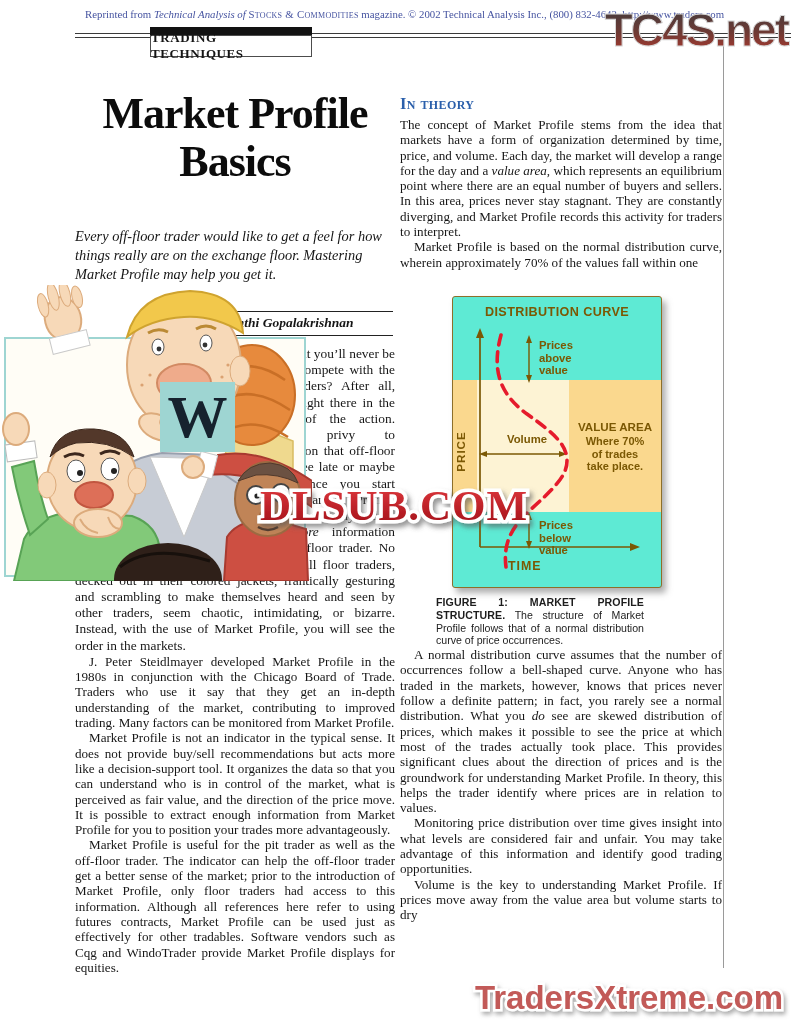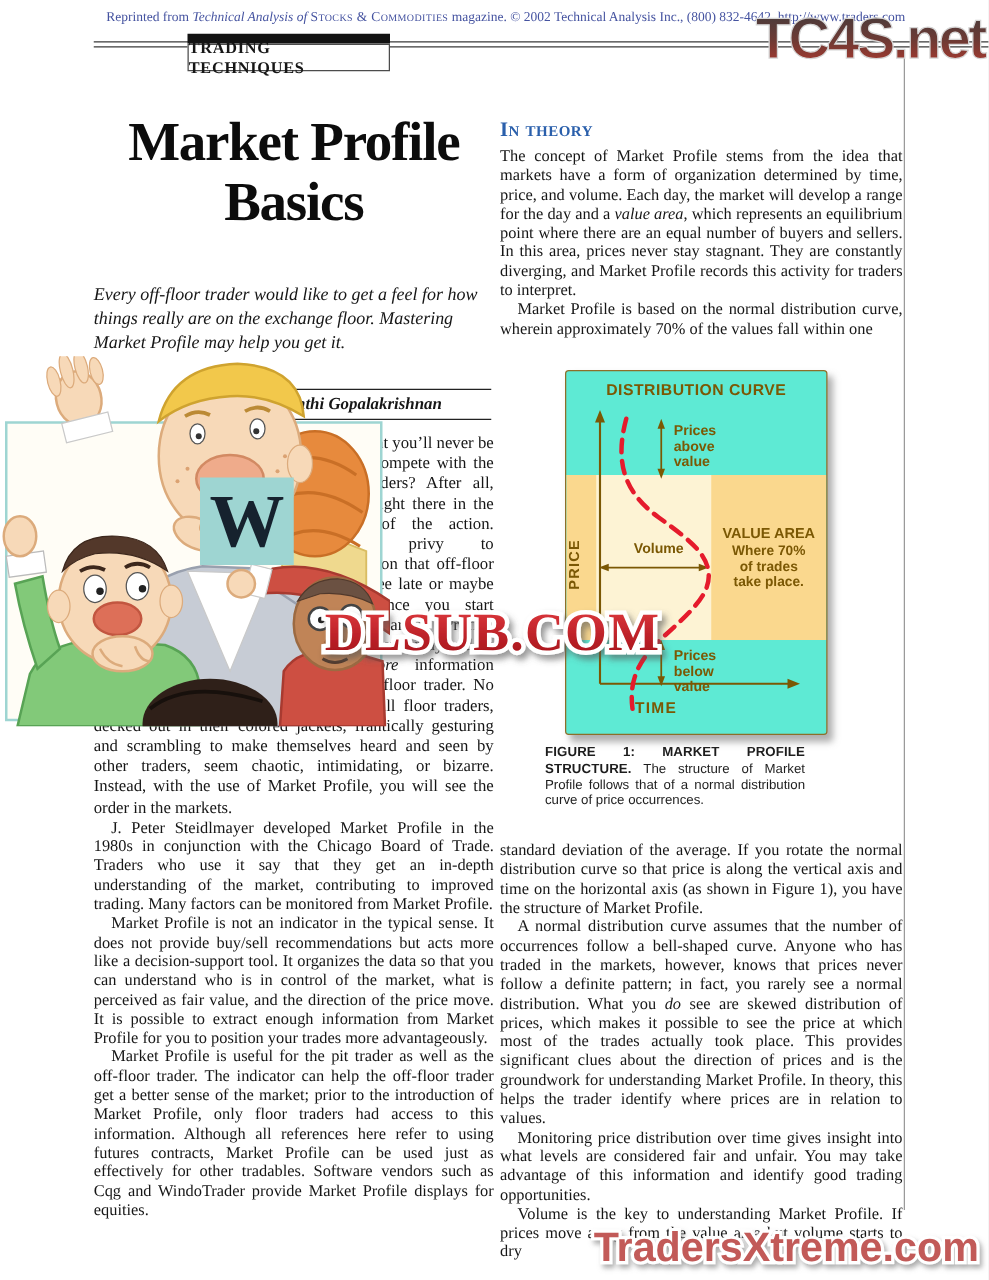--- a/index.html
+++ b/index.html
@@ -261,21 +261,20 @@
       <div class="fig-label lbl-volume">Volume</div>
       <div class="fig-label lbl-va-title">VALUE AREA</div>
       <div class="fig-label lbl-va-sub">Where 70% of trades take place.</div>
       <div class="fig-label lbl-below">Prices below value</div>
       <div class="fig-label lbl-time">TIME</div>
     </div>
     <div class="caption">
       <b>FIGURE 1: MARKET PROFILE STRUCTURE.</b><span> The structure of Market Profile follows that of a normal distribution curve of price occurrences.</span>
     </div>
 
-    <div class="body-text" style="margin-top:25px;">standard deviation of the average. If you rotate the normal distribution curve so that price is along the vertical axis and time on the horizontal axis (as shown in Figure 1), you have the structure of Market Profile.</div>
     <div class="body-text indent">
       <span>A normal distribution curve assumes that the number of occurrences follow a bell-shaped curve. Anyone who has traded in the markets, however, knows that prices never follow a definite pattern; in fact, you rarely see a normal distribution. What you </span><span class="it">do</span><span> see are skewed distribution of prices, which makes it possible to see the price at which most of the trades actually took place. This provides significant clues about the direction of prices and is the groundwork for understanding Market Profile. In theory, this helps the trader identify where prices are in relation to values.</span>
     </div>
     <div class="body-text indent">Monitoring price distribution over time gives insight into what levels are considered fair and unfair. You may take advantage of this information and identify good trading opportunities.</div>
     <div class="body-text indent">Volume is the key to understanding Market Profile. If prices move away from the value area but volume starts to dry</div>
   </div>
 
   <svg class="wm-center" width="316" height="64">
     <defs>
       <linearGradient id="gDl" x1="0" y1="0" x2="0" y2="1">

